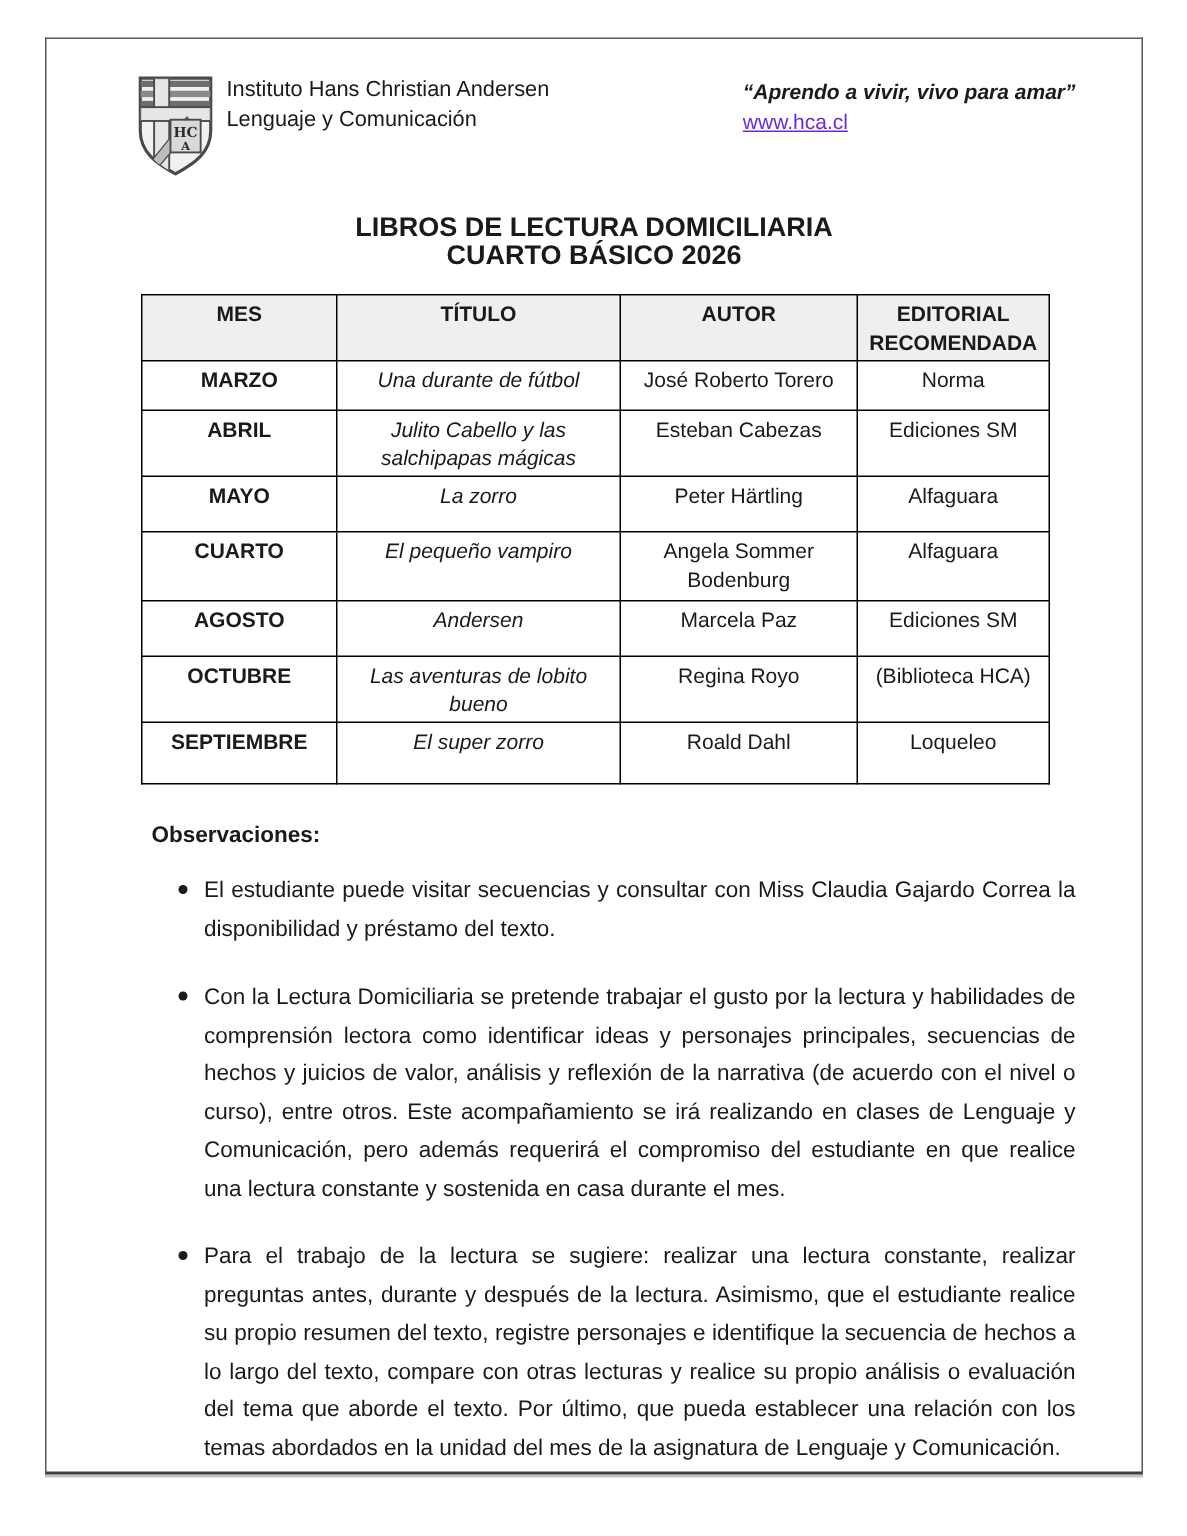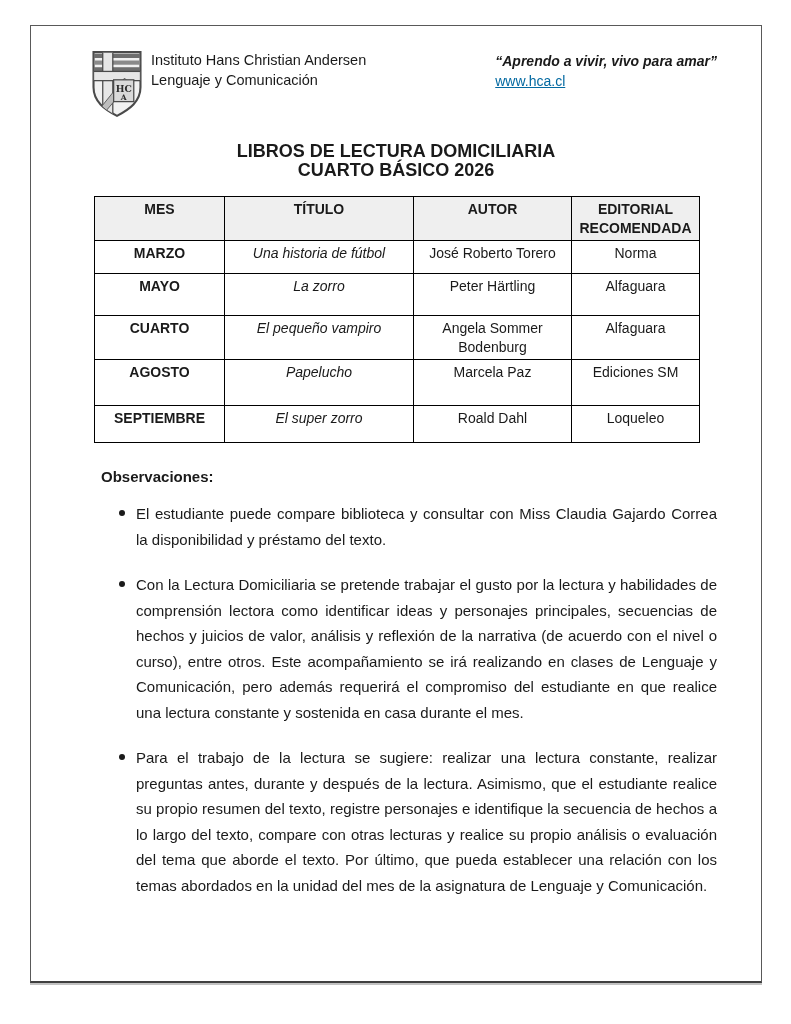--- a/index.html
+++ b/index.html
@@ -57,21 +57,21 @@
   }
   .motto {
     font-size: 14px;
     font-style: italic;
     font-weight: 600;
     line-height: 20px;
   }
   .website {
     font-size: 14px;
     line-height: 21px;
-    color: #0369a1;
+    color: #6d28d9;
     text-decoration: underline;
     cursor: pointer;
   }
   
   .doc-title {
     text-align: center;
     font-weight: bold;
     font-size: 18px;
     line-height: 19px;
     margin-top: 22px;
@@ -195,56 +195,68 @@
         <tr>
           <th>MES</th>
           <th>TÍTULO</th>
           <th>AUTOR</th>
           <th>EDITORIAL RECOMENDADA</th>
         </tr>
       </thead>
       <tbody>
         <tr>
           <td class="mes">MARZO</td>
-          <td class="titulo">Una historia de fútbol</td>
+          <td class="titulo">Una durante de fútbol</td>
           <td>José Roberto Torero</td>
           <td>Norma</td>
+        </tr>
+        <tr>
+          <td class="mes">ABRIL</td>
+          <td class="titulo">Julito Cabello y las salchipapas mágicas</td>
+          <td>Esteban Cabezas</td>
+          <td>Ediciones SM</td>
         </tr>
         <tr>
           <td class="mes">MAYO</td>
           <td class="titulo">La zorro</td>
           <td>Peter Härtling</td>
           <td>Alfaguara</td>
         </tr>
         <tr>
           <td class="mes">CUARTO</td>
           <td class="titulo">El pequeño vampiro</td>
           <td>Angela Sommer Bodenburg</td>
           <td>Alfaguara</td>
         </tr>
         <tr>
           <td class="mes">AGOSTO</td>
-          <td class="titulo">Papelucho</td>
+          <td class="titulo">Andersen</td>
           <td>Marcela Paz</td>
           <td>Ediciones SM</td>
+        </tr>
+        <tr>
+          <td class="mes">OCTUBRE</td>
+          <td class="titulo">Las aventuras de lobito bueno</td>
+          <td>Regina Royo</td>
+          <td>(Biblioteca HCA)</td>
         </tr>
         <tr>
           <td class="mes">SEPTIEMBRE</td>
           <td class="titulo">El super zorro</td>
           <td>Roald Dahl</td>
           <td>Loqueleo</td>
         </tr>
       </tbody>
     </table>
 
     <div class="obs-heading">Observaciones:</div>
     <ul class="obs-list">
       <li>
         <span class="bullet-dot"></span>
-        <span>El estudiante puede compare biblioteca y consultar con Miss Claudia Gajardo Correa la disponibilidad y préstamo del texto.</span>
+        <span>El estudiante puede visitar secuencias y consultar con Miss Claudia Gajardo Correa la disponibilidad y préstamo del texto.</span>
       </li>
       <li>
         <span class="bullet-dot"></span>
         <span>Con la Lectura Domiciliaria se pretende trabajar el gusto por la lectura y habilidades de comprensión lectora como identificar ideas y personajes principales, secuencias de hechos y juicios de valor, análisis y reflexión de la narrativa (de acuerdo con el nivel o curso), entre otros. Este acompañamiento se irá realizando en clases de Lenguaje y Comunicación, pero además requerirá el compromiso del estudiante en que realice una lectura constante y sostenida en casa durante el mes.</span>
       </li>
       <li>
         <span class="bullet-dot"></span>
         <span>Para el trabajo de la lectura se sugiere: realizar una lectura constante, realizar preguntas antes, durante y después de la lectura. Asimismo, que el estudiante realice su propio resumen del texto, registre personajes e identifique la secuencia de hechos a lo largo del texto, compare con otras lecturas y realice su propio análisis o evaluación del tema que aborde el texto. Por último, que pueda establecer una relación con los temas abordados en la unidad del mes de la asignatura de Lenguaje y Comunicación.</span>
       </li>
     </ul>

